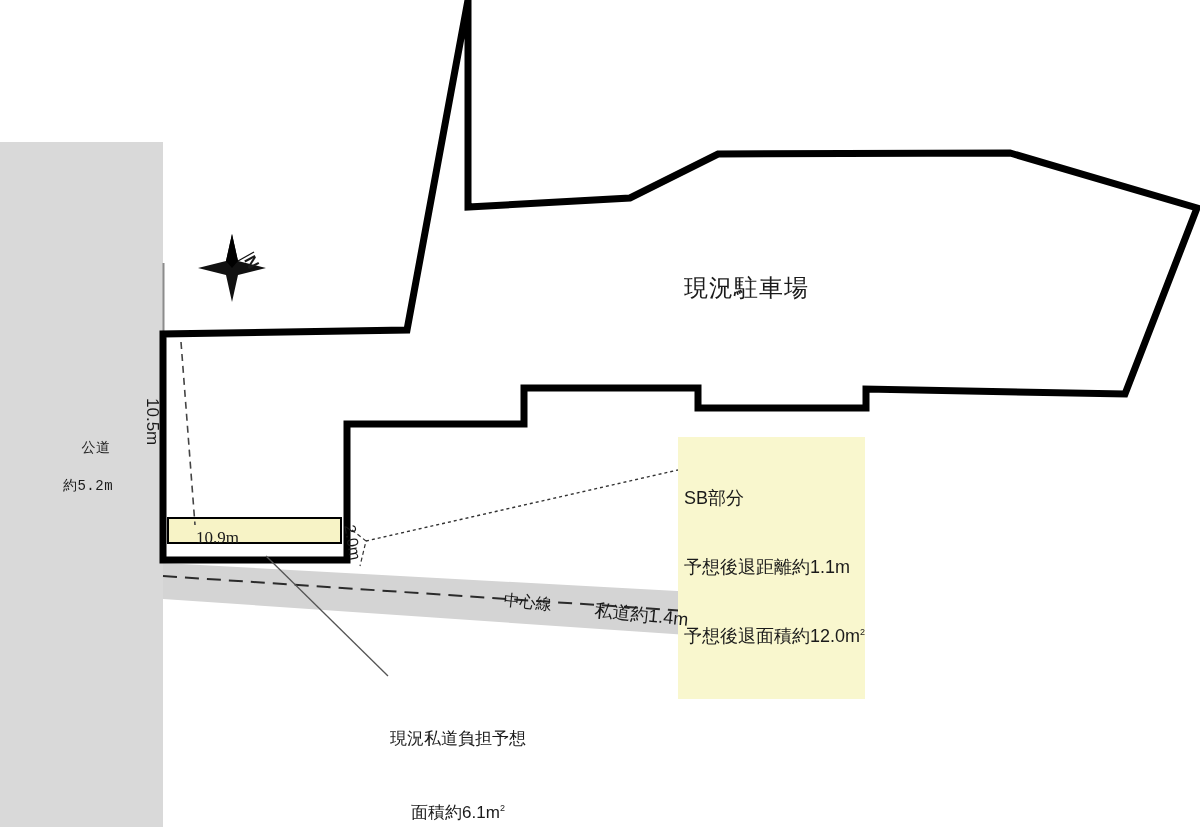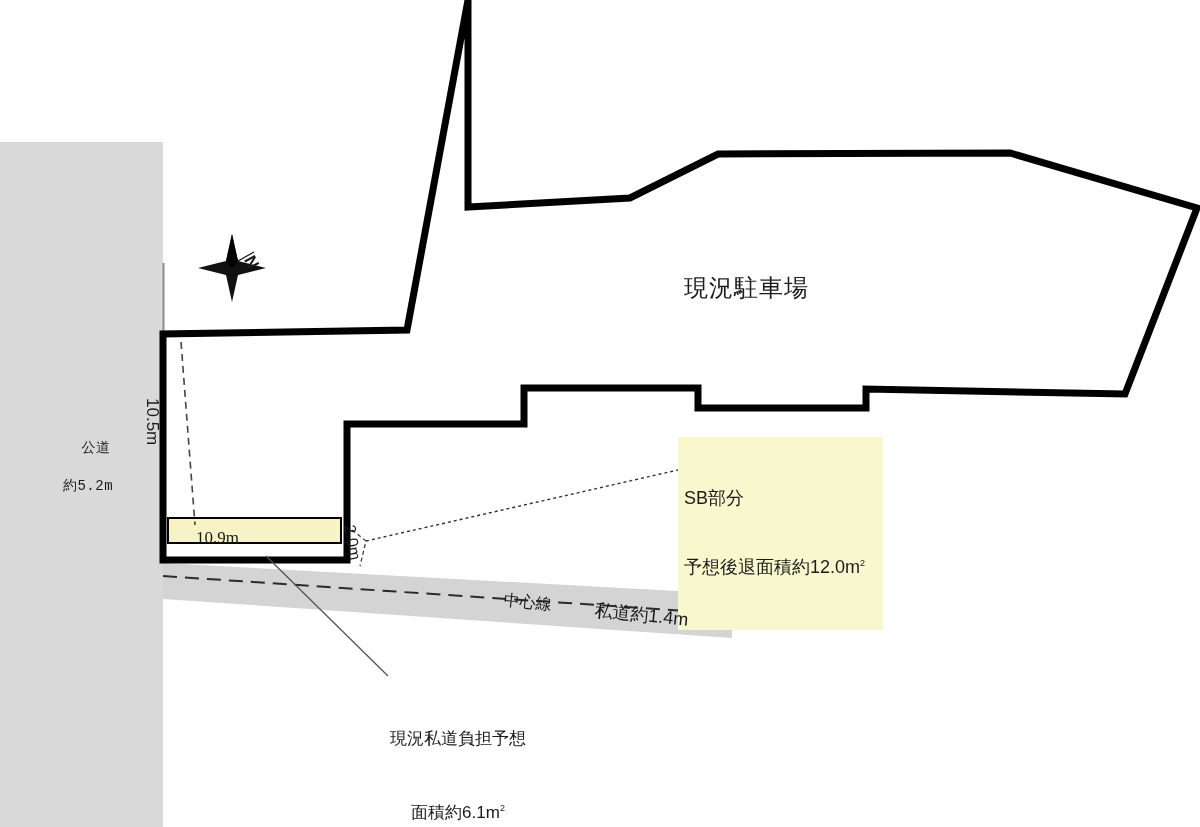--- a/index.html
+++ b/index.html
@@ -48,21 +48,21 @@
   #label-parking {
     left: 684px;
     top: 272px;
     font-size: 24px;
     letter-spacing: 1px;
   }
   #label-sb {
     left: 678px;
     top: 437px;
     background: #f9f7ce;
-    padding: 4px 18px 5px 6px;
+    padding: 4px 0 5px 6px;
     font-size: 18px;
     line-height: 1.28;
   }
   #label-sb .ln { display: block; white-space: pre; }
   #label-sb sup { font-size: 9px; vertical-align: super; }
   #label-road-burden {
     left: 390px;
     top: 678px;
     font-size: 17px;
     line-height: 1.45;
@@ -151,20 +151,21 @@
 
   <div class="lbl lbl-serif" id="label-public-road">
     <span>公道</span>
     <span class="line2">約5.2m</span>
   </div>
 
   <div class="lbl lbl-sans" id="label-parking">現況駐車場</div>
 
   <div class="lbl lbl-sans" id="label-sb">
     <span class="ln">SB部分</span>
+    <span class="ln">予想後退距離約1.1m</span>
     <span class="ln"><span>予想後退面積約12.0</span><span>m</span><sup>2</sup></span>
   </div>
 
   <div class="lbl lbl-sans" id="label-road-burden">
     <span class="ln">現況私道負担予想</span>
     <span class="ln"><span>面積約6.1</span><span>m</span><sup>2</sup></span>
   </div>
 
   <div class="lbl lbl-serif" id="label-width-109">10.9m</div>
 

